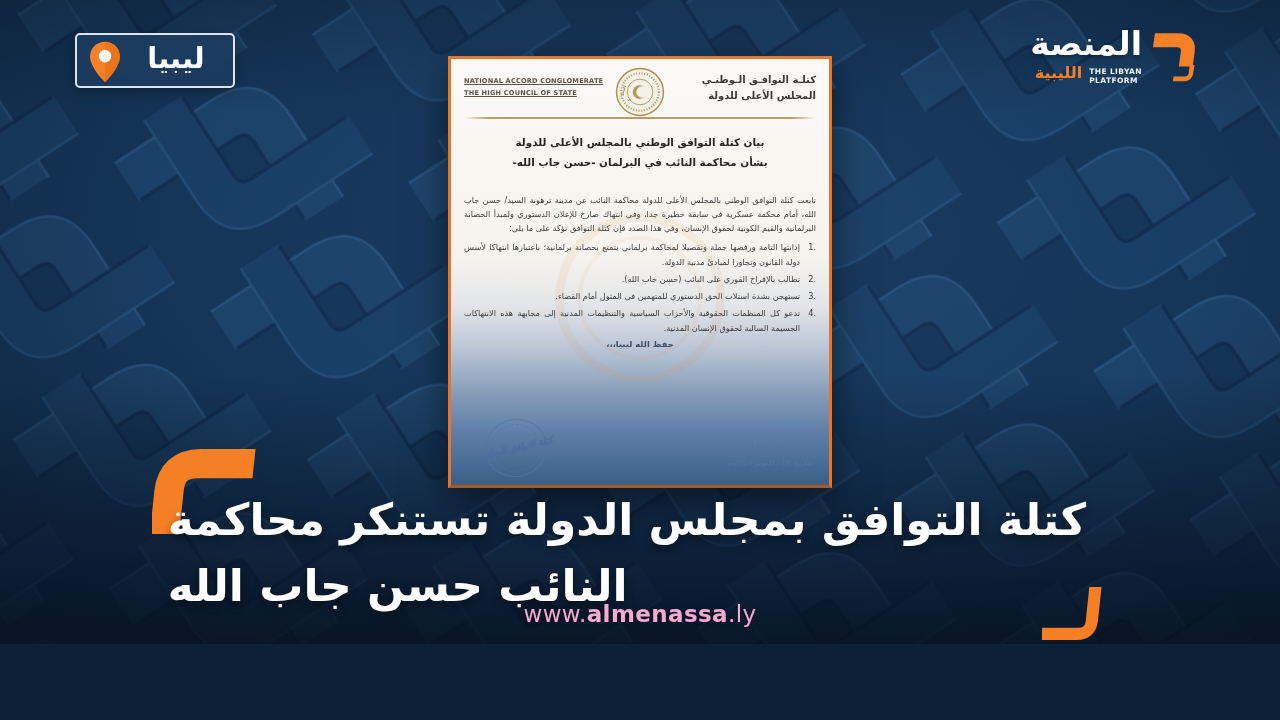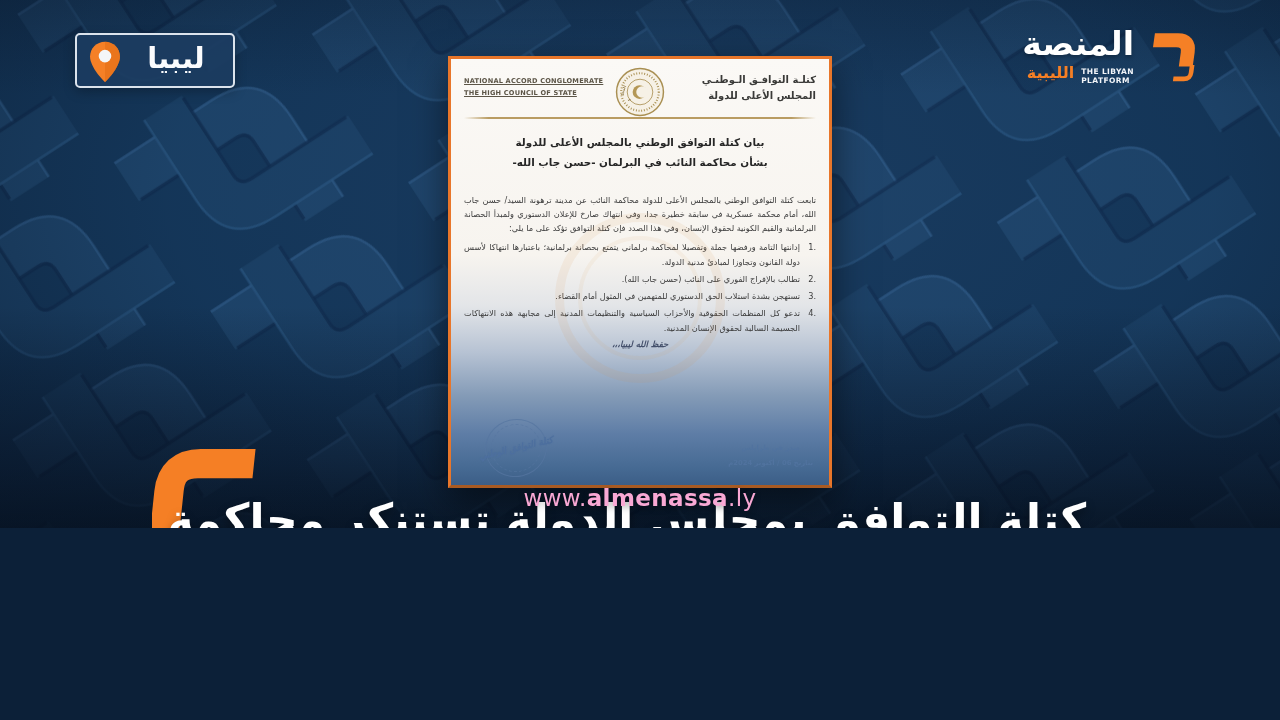--- a/index.html
+++ b/index.html
@@ -1,18 +1,18 @@
 <!DOCTYPE html>
 <html lang="ar"><head>
 <meta charset="utf-8">
 <style>
   html,body{margin:0;padding:0;background:#0c2038;}
   *{box-sizing:border-box;}
   #stage{
-    position:relative;width:1280px;height:528px;overflow:hidden;
+    position:relative;width:1280px;height:644px;overflow:hidden;
     font-family:"DejaVu Sans",sans-serif;background:#16375e;
   }
   
   .bg-svg{position:absolute;inset:0;display:block;}
   .vignette{
     position:absolute;inset:0;pointer-events:none;
     background:
       radial-gradient(ellipse 950px 520px at 54% 36%, rgba(52,86,130,0.18), rgba(12,28,50,0.02) 55%, rgba(7,18,34,0.45) 100%),
       linear-gradient(180deg, rgba(9,22,40,0.28) 0%, rgba(9,22,40,0) 18%, rgba(9,22,40,0) 58%, rgba(6,15,30,0.55) 88%, rgba(4,12,24,0.75) 100%);
   }
@@ -22,21 +22,21 @@
     border:2px solid #dbe3ec;border-radius:5px;background:rgba(28,60,96,0.9);
     display:flex;align-items:center;padding:0 12px;gap:10px;
     box-shadow:0 4px 12px rgba(0,0,0,0.25);
   }
   .badge .pin{flex:none;width:32px;height:42px;margin-top:2px;}
   .badge .label{
     flex:1;text-align:center;color:#fbfcfe;font-size:29px;font-weight:bold;
     direction:rtl;line-height:1;padding-bottom:4px;
   }
   
-  .logo{position:absolute;right:80px;top:27px;display:flex;align-items:flex-start;gap:12px;}
+  .logo{position:absolute;right:80px;top:27px;display:flex;align-items:flex-start;gap:4px;}
   .logo-text{display:flex;flex-direction:column;align-items:flex-end;}
   .logo-ar-main{color:#ffffff;font-size:33px;font-weight:bold;line-height:1;direction:rtl;letter-spacing:0.5px;text-shadow:0 2px 4px rgba(0,0,0,0.3);}
   .logo-bottom{display:flex;gap:7px;align-items:flex-start;margin-top:4px;}
   .logo-ar-sub{color:#f57f25;font-size:16px;font-weight:bold;line-height:1.1;direction:rtl;}
   .logo-en{color:#f2f5f9;font-size:7.5px;font-weight:bold;letter-spacing:0.4px;line-height:1.25;text-align:left;padding-top:3px;}
   .logo-mark{flex:none;width:54px;height:62px;}
   
   .doc{
     position:absolute;left:448px;top:56px;width:384px;height:432px;
     border:3px solid #e8762a;border-bottom-color:#a85a22;
@@ -48,21 +48,21 @@
   .org-en{position:absolute;left:0;top:7px;direction:ltr;text-align:left;color:#5c5547;font-size:6.6px;font-weight:bold;line-height:1.8;letter-spacing:0.2px;text-decoration:underline;}
   .org-ar{position:absolute;right:0;top:3px;text-align:right;color:#3a3a38;font-size:10px;font-weight:bold;line-height:1.6;}
   .seal{position:absolute;left:50%;top:-2px;transform:translateX(-50%);width:50px;height:50px;z-index:2;}
   .gold-line{height:2px;margin-top:2px;background:linear-gradient(90deg,rgba(185,156,98,0) 0%,#b99c62 7%,#b99c62 93%,rgba(185,156,98,0) 100%);}
   .doc-title{margin-top:13px;text-align:center;color:#262626;font-size:10.4px;font-weight:bold;line-height:1.95;}
   .doc-para{margin-top:20px;text-align:justify;color:#3b3b3b;font-size:8.2px;line-height:1.74;}
   .doc-list{margin-top:5px;color:#3b3b3b;font-size:8.2px;line-height:1.74;}
   .doc-li{display:flex;gap:5px;margin-bottom:3px;}
   .doc-li .num{flex:none;width:11px;direction:ltr;text-align:right;}
   .doc-li .txt{flex:1;text-align:justify;}
-  .doc-closing{margin-top:4px;text-align:center;color:#44506b;font-size:8.4px;font-style:italic;font-weight:bold;}
+  .doc-closing{margin-top:4px;text-align:center;color:#44506b;font-size:8.4px;font-weight:bold;}
   .watermark{
     position:absolute;left:50%;top:56%;transform:translate(-50%,-50%);
     width:170px;height:170px;border:9px solid rgba(212,152,80,0.10);border-radius:50%;pointer-events:none;
   }
   .watermark::after{content:"";position:absolute;inset:14px;border:4px solid rgba(212,152,80,0.08);border-radius:50%;}
   .stamp{
     position:absolute;left:24px;bottom:4px;width:82px;height:66px;
     transform:rotate(-13deg);display:flex;align-items:center;justify-content:center;
   }
   .stamp .ring{position:absolute;inset:4px 10px;border:1.6px solid rgba(86,118,160,0.75);border-radius:50%;}

